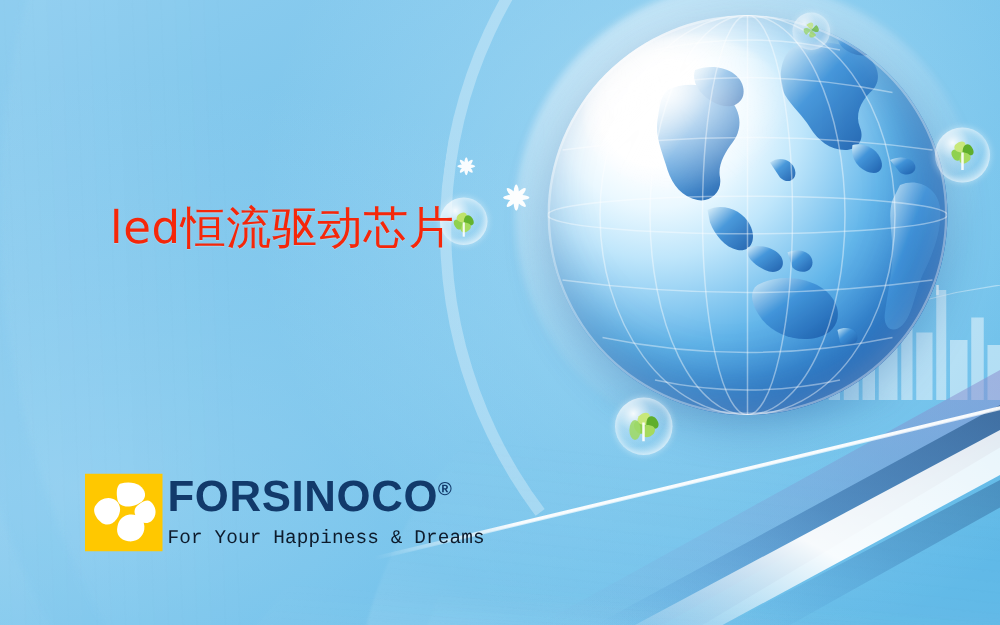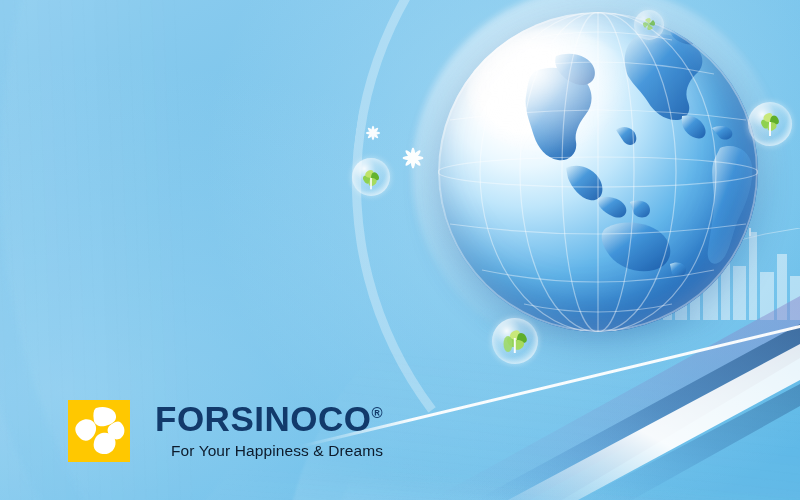--- a/index.html
+++ b/index.html
@@ -128,33 +128,33 @@
     position:absolute;left:88px;top:160px;width:430px;
     color:#f5270a;
     font-family:"DejaVu Sans","Liberation Sans",sans-serif;
     line-height:1.30;
     text-shadow:0 1px 0 rgba(255,255,255,.22);
   }
   #headline .l1{font-size:36px;letter-spacing:.5px;white-space:nowrap;}
   #headline .l2{font-size:36px;letter-spacing:.5px;margin-left:14px;white-space:nowrap;}
 
   
-  #logo{position:absolute;left:68px;top:400px;display:flex;align-items:center;gap:25px;}
+  #logo{position:absolute;left:68px;top:379px;display:flex;align-items:center;gap:4px;}
   #logo-mark{width:62px;height:62px;background:#ffc800;position:relative;flex:0 0 auto;}
   #logo-mark svg{position:absolute;inset:0;width:100%;height:100%;}
   #logo-text{display:flex;flex-direction:column;justify-content:center;}
   #logo-name{
     font-family:"Liberation Sans","DejaVu Sans",sans-serif;
     font-weight:bold;font-size:35px;line-height:.98;color:#123a6b;
     letter-spacing:.5px;position:relative;white-space:nowrap;
   }
   #logo-name sup{font-size:15px;vertical-align:super;font-weight:bold;}
   #logo-tag{
-    font-family:Liberation Sans, sans-serif;
-    font-size:15.5px;color:#0d1b2c;letter-spacing:.1px;margin-top:6px;white-space:nowrap;text-align:right;
+    font-family:Liberation Mono, monospace;
+    font-size:15.5px;color:#0d1b2c;letter-spacing:.1px;margin-top:6px;white-space:nowrap;
   }
 </style>
 </head>
 <body>
 
 <div id="stage">
 
   <div class="layer wash-r"></div>
   <div class="layer wash-l"></div>
   <div class="sweep-l"></div>
@@ -363,20 +363,21 @@
       <g transform="translate(15,14)">
         <path d="M0 0 C-6 -4 -8 0 -4 4 Z" fill="#9fd96a"></path>
         <path d="M0 0 C4 -6 0 -8 -4 -4 Z" fill="#c8e87a"></path>
         <path d="M0 0 C6 4 8 0 4 -4 Z" fill="#6fbb36"></path>
         <path d="M0 0 C-4 6 0 8 4 4 Z" fill="#a6da5e"></path>
       </g>
     </svg>
   </div>
 
   <div id="headline">
+    <div class="l1">led恒流驱动芯片</div>
   </div>
 
   <div id="logo">
     <div id="logo-mark">
       <svg viewBox="0 0 62 62">
         <g fill="#ffffff">
           <path d="M28 8 C38 5 47 9 48 16 C48.6 21 44 24.5 37 26 C31 27 27 25 26 21 C25 15.5 25 10.5 28 8 Z"></path>
           <path d="M52 22 C57.5 26 58 34 53 38 C49 41 44 39 41 34.5 C38.5 30.5 39.5 27 43 24.5 C46.5 22 50 20.5 52 22 Z"></path>
           <path d="M8 26 C12 19 20 17.5 25 21.5 C29 25 29 31 25.5 36 C22 41 17 42 13 39 C8.5 35.5 6 30 8 26 Z"></path>
           <path d="M34 33 C41 31.5 47 35 47.5 42 C48 49.5 42 55 34.5 54 C28 53 24.5 48.5 26 42 C27 37 30 34 34 33 Z"></path>

